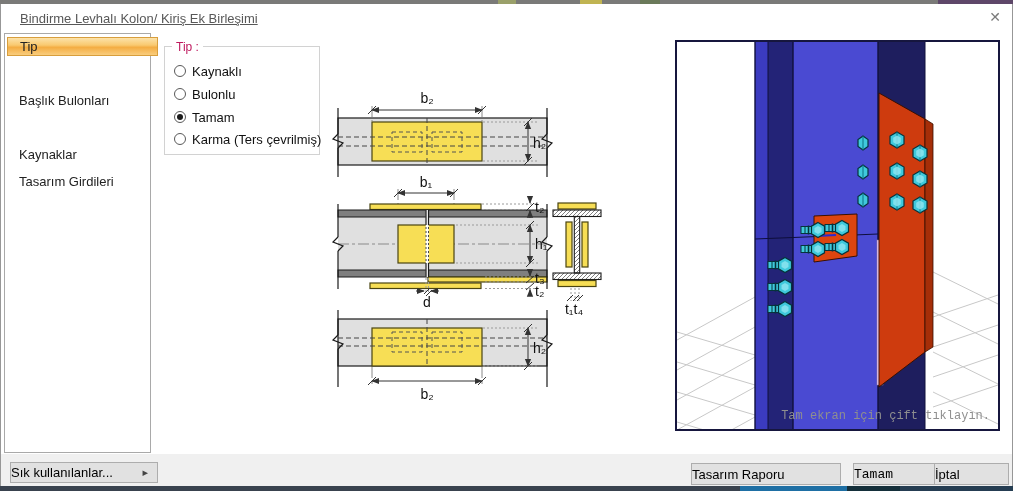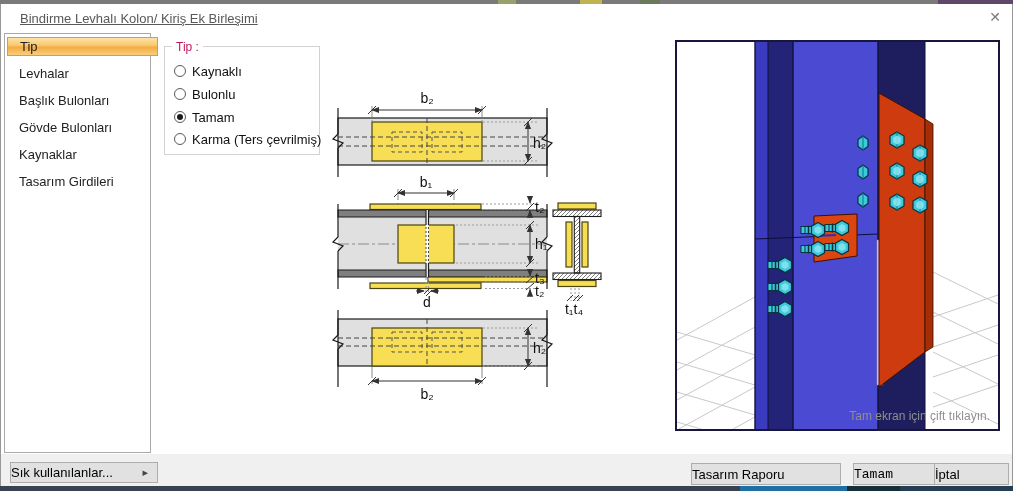--- a/index.html
+++ b/index.html
@@ -42,21 +42,21 @@
   .dkflange{fill:#7f7f7f;stroke:#1a1a1a;stroke-width:1;}
   .oln{stroke:#1a1a1a;stroke-width:1.2;fill:none;}
   .hid{stroke:#444;stroke-width:1;stroke-dasharray:5 3;fill:none;}
   .cl{stroke:#8a8a8a;stroke-width:1;stroke-dasharray:11 3 3 3;fill:none;}
   .ext{stroke:#9a9a9a;stroke-width:1;stroke-dasharray:2 2;fill:none;}
   .dim{stroke:#333;stroke-width:1;fill:none;}
   .tick{stroke:#333;stroke-width:1;}
   .boltbox{stroke:#555;stroke-width:1;stroke-dasharray:4 3;fill:none;}
   .hatchrect{fill:url(#hatch);stroke:#1a1a1a;stroke-width:1.1;}
   .preview{position:absolute;left:675px;top:40px;width:321px;height:387px;background:#fff;
-           border:2px solid #16163e;cursor:pointer;}
+           border:2px solid #16163e;cursor:pointer;font-family:Liberation Mono, monospace;}
   .preview-caption{position:absolute;right:8px;bottom:6px;font-size:12px;color:#8f8f8f;white-space:nowrap;}
   
   .footer{position:absolute;left:1px;top:454px;width:1011px;height:32px;background:#f0f0f0;}
   .btn{position:absolute;background:#e1e1e1;border:1px solid #adadad;box-sizing:border-box;
        display:flex;align-items:center;justify-content:flex-start;font-size:13px;color:#000;cursor:pointer;}
   .fav-arrow{position:absolute;right:9px;top:3px;font-size:11px;color:#444;}
 </style>
 </head>
 <body>
 
@@ -69,23 +69,21 @@
     <div class="seg" style="left:938px;width:75px;background:#5e4769"></div>
   </div>
 
   <div class="dialog"></div>
 
   <div class="title">Bindirme Levhalı Kolon/ Kiriş Ek Birleşimi</div>
   <div class="close">✕</div>
 
   <div class="sidebar">
     <div class="side-item selected" style="top:3px">Tip</div>
-    <div class="side-item" style="top:30px">Levhalar</div>
     <div class="side-item" style="top:57px">Başlık Bulonları</div>
-    <div class="side-item" style="top:84px">Gövde Bulonları</div>
     <div class="side-item" style="top:111px">Kaynaklar</div>
     <div class="side-item" style="top:138px">Tasarım Girdileri</div>
   </div>
 
   <div class="groupbox"></div>
   <div class="group-title">Tip :</div>
   <div class="radio-row" style="top:63px">
     <span class="radio"></span>
     <span class="radio-label">Kaynaklı</span>
   </div>

